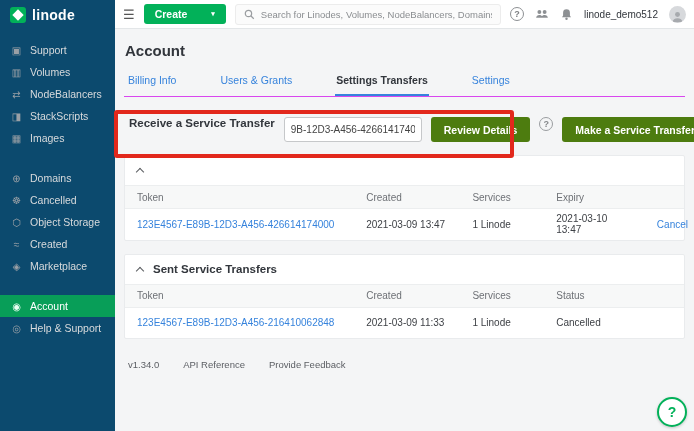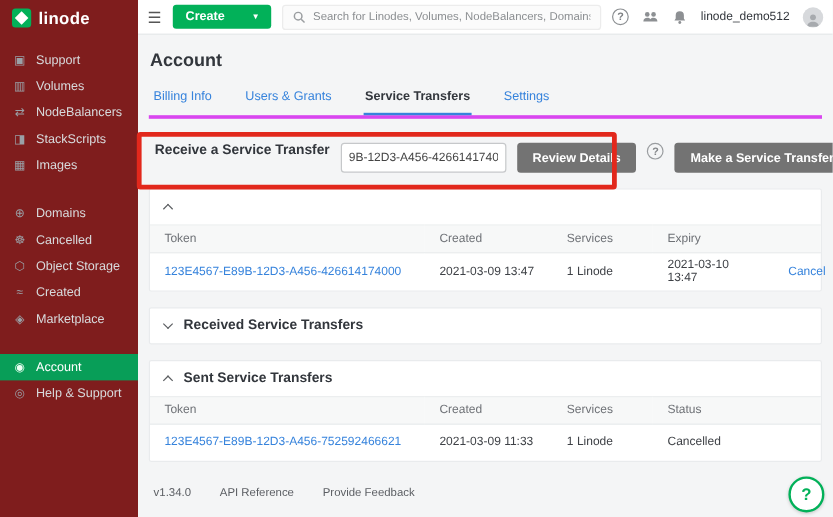--- a/index.html
+++ b/index.html
@@ -6,21 +6,21 @@
   html, body { width: 694px; height: 431px; }
   body {
     font-family: "Liberation Sans", sans-serif;
     background: #f4f5f6;
     position: relative;
     overflow: hidden;
     color: #32363c;
   }
 
   
-  .sidebar { position: absolute; left: 0; top: 0; width: 115px; height: 431px; background: #7f1d1d; z-index: 5; }
+  .sidebar { position: absolute; left: 0; top: 0; width: 115px; height: 431px; background: #0c4a6e; z-index: 5; }
   .logo { display: flex; align-items: center; gap: 6px; height: 29px; padding: 0 10px; }
   .logo-mark { width: 16px; height: 16px; background: #02b159; border-radius: 3px; position: relative; }
   .logo-mark::after { content: ""; position: absolute; left: 4px; top: 4px; width: 8px; height: 8px; background: #fff; transform: rotate(45deg); }
   .logo-text { color: #fff; font-size: 14px; font-weight: bold; letter-spacing: .3px; }
   .nav { margin-top: 10px; }
   .side-item { display: flex; align-items: center; gap: 7px; height: 22px; padding: 0 10px; font-size: 10.5px; color: #d8dadc; cursor: pointer; }
   .side-item .ic { width: 13px; color: #9aa0a6; font-size: 10px; text-align: center; flex: none; }
   .side-item.active { background: #089e58; color: #fff; }
   .side-item.active .ic { color: #eafff3; }
   .side-gap { height: 18px; }
@@ -36,28 +36,28 @@
   .search-input::placeholder { color: #8a8d90; }
   .tb-right { margin-left: auto; display: flex; align-items: center; gap: 11px; }
   .circle-q { width: 14px; height: 14px; border: 1.3px solid #8d9093; border-radius: 50%; color: #7c7f82; font-size: 9px; font-weight: bold; display: flex; align-items: center; justify-content: center; cursor: pointer; }
   .tb-svg { display: flex; cursor: pointer; }
   .username { font-size: 10px; color: #32363c; }
   .avatar { width: 17px; height: 17px; border-radius: 50%; background: #d7d9dc; display: flex; align-items: flex-end; justify-content: center; overflow: hidden; cursor: pointer; }
 
   
   .main { position: absolute; left: 115px; top: 29px; right: 0; bottom: 0; background: #f4f5f6; padding: 10px 9px 0 9px; overflow: hidden; }
   .page-title { font-size: 15px; font-weight: bold; color: #32363c; margin: 3px 0 9px 1px; }
-  .tabs { display: flex; gap: 26px; padding: 0 3px; border-bottom: 3px solid #d946ef; }
+  .tabs { display: flex; gap: 42px; padding: 0 3px; border-bottom: 1px solid #d946ef; }
   .tab { font-size: 10.5px; color: #3683dc; padding: 6px 1px 8px; cursor: pointer; border-bottom: 2px solid transparent; }
   .tab.active { color: #32363c; font-weight: bold; border-bottom-color: #3683dc; }
 
   .transfer-row { display: flex; align-items: flex-start; gap: 9px; margin-top: 20px; padding-left: 5px; }
   .receive-label { font-size: 11.5px; font-weight: bold; color: #32363c; white-space: nowrap; }
   .token-input { width: 138px; height: 25px; border: 1px solid #c6c8ca; border-radius: 3px; background: #fff; font-size: 10px; color: #444; padding: 0 6px; font-family: inherit; }
-  .btn-blue { background: #737373; color: #fff; border: none; border-radius: 3px; height: 25px; padding: 0 13px; font-size: 10.5px; font-weight: bold; cursor: pointer; font-family: inherit; white-space: nowrap; }
+  .btn-blue { background: #4d7c0f; color: #fff; border: none; border-radius: 3px; height: 25px; padding: 0 13px; font-size: 10.5px; font-weight: bold; cursor: pointer; font-family: inherit; white-space: nowrap; }
   .help-q { width: 14px; height: 14px; border: 1.3px solid #9a9da0; border-radius: 50%; color: #84878a; font-size: 9px; font-weight: bold; display: flex; align-items: center; justify-content: center; flex: none; cursor: pointer; }
   .make-btn { margin-left: auto; margin-right: 1px; }
 
   
   .panel { background: #fff; margin-top: 13px; border: 1px solid #e9ebed; border-radius: 2px; }
   .panel-head { display: flex; align-items: center; gap: 10px; height: 29px; padding: 0 12px; cursor: pointer; }
   .panel-title { font-size: 11.5px; font-weight: bold; color: #32363c; }
   .chev { width: 6px; height: 6px; border-left: 1.5px solid #5a5d60; border-bottom: 1.5px solid #5a5d60; display: inline-block; flex: none; }
   .chev.up { transform: rotate(135deg); margin-top: 3px; }
   .chev.down { transform: rotate(-45deg); margin-top: -2px; }
@@ -183,21 +183,21 @@
     </span>
   </div>
 </header>
 
 <main class="main">
   <h1 class="page-title">Account</h1>
 
   <div class="tabs">
     <span class="tab">Billing Info</span>
     <span class="tab">Users &amp; Grants</span>
-    <span class="tab active">Service Transfers</span>
+    <span class="tab active">Settings Transfers</span>
     <span class="tab">Settings</span>
   </div>
 
   <div class="transfer-row">
     <span class="receive-label">Receive a Service Transfer</span>
     <input class="token-input" type="text" value="9B-12D3-A456-426614174000" style="">
     <button class="btn-blue">Review Details</button>
     <span class="help-q">?</span>
     <button class="btn-blue make-btn">Make a Service Transfer</button>
   </div>
@@ -221,44 +221,38 @@
           <td class="col-token"><a class="link">123E4567-E89B-12D3-A456-426614174000</a></td>
           <td class="col-created">2021-03-09 13:47</td>
           <td class="col-services">1 Linode</td>
           <td class="col-expiry">2021-03-10 13:47</td>
           <td class="col-action"><a class="link">Cancel</a></td>
         </tr>
       </tbody>
     </table>
   </section>
 
-  <section class="panel">
-    <div class="panel-head">
-      <span class="chev down"></span>
-      <span class="panel-title">Received Service Transfers</span>
-    </div>
-  </section>
 
   <section class="panel">
     <div class="panel-head">
       <span class="chev up"></span>
       <span class="panel-title">Sent Service Transfers</span>
     </div>
     <table>
       <thead>
         <tr>
           <th class="col-token">Token</th>
           <th class="col-created">Created</th>
           <th class="col-services">Services</th>
           <th class="col-status">Status</th>
         </tr>
       </thead>
       <tbody>
         <tr>
-          <td class="col-token"><a class="link">123E4567-E89B-12D3-A456-752592466621</a></td>
+          <td class="col-token"><a class="link">123E4567-E89B-12D3-A456-216410062848</a></td>
           <td class="col-created">2021-03-09 11:33</td>
           <td class="col-services">1 Linode</td>
           <td class="col-status">Cancelled</td>
         </tr>
       </tbody>
     </table>
   </section>
 
   <div class="footer">
     <span>v1.34.0</span>

